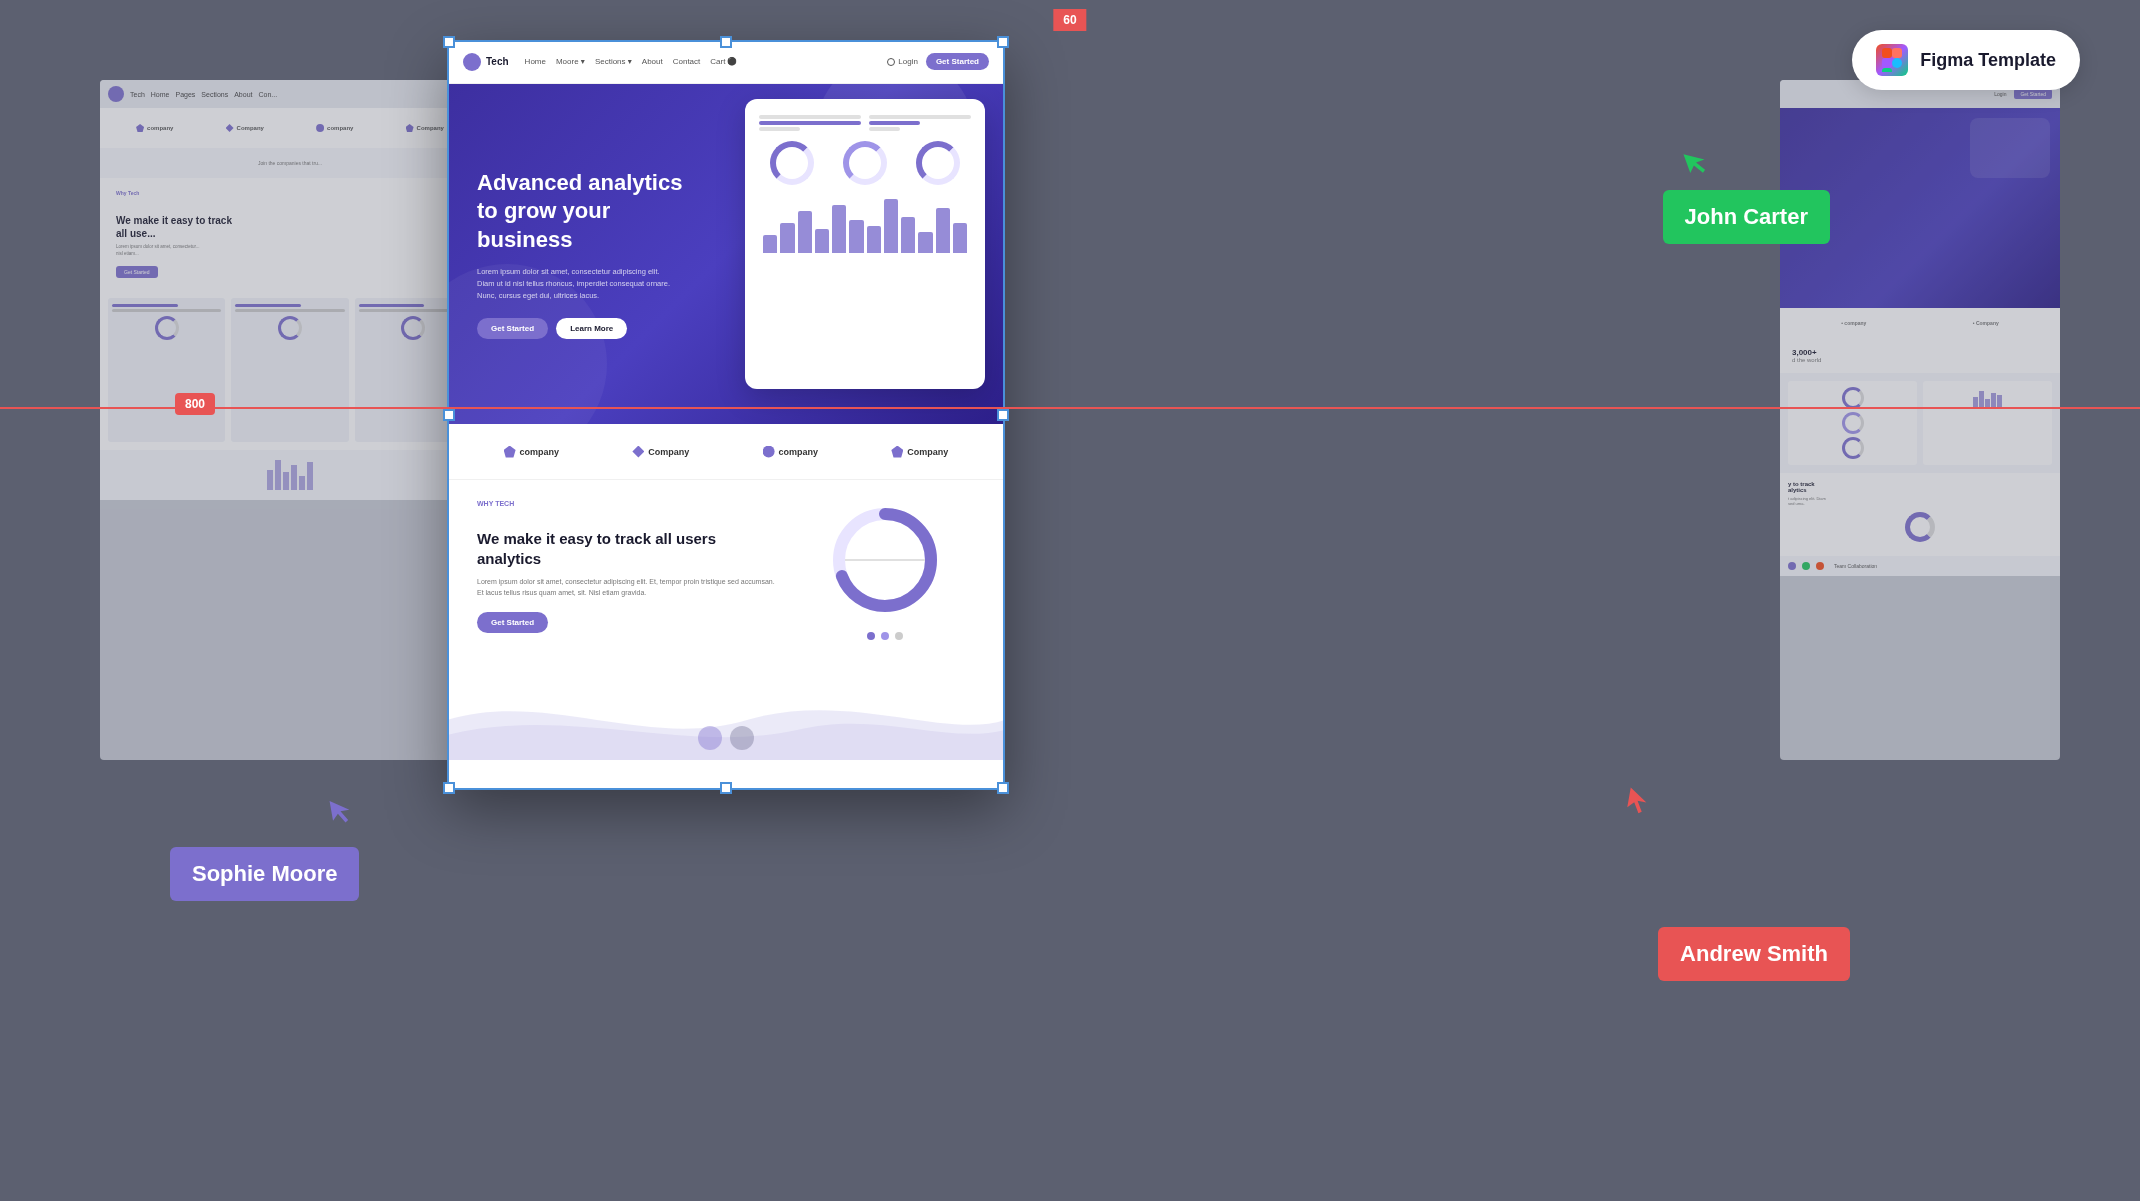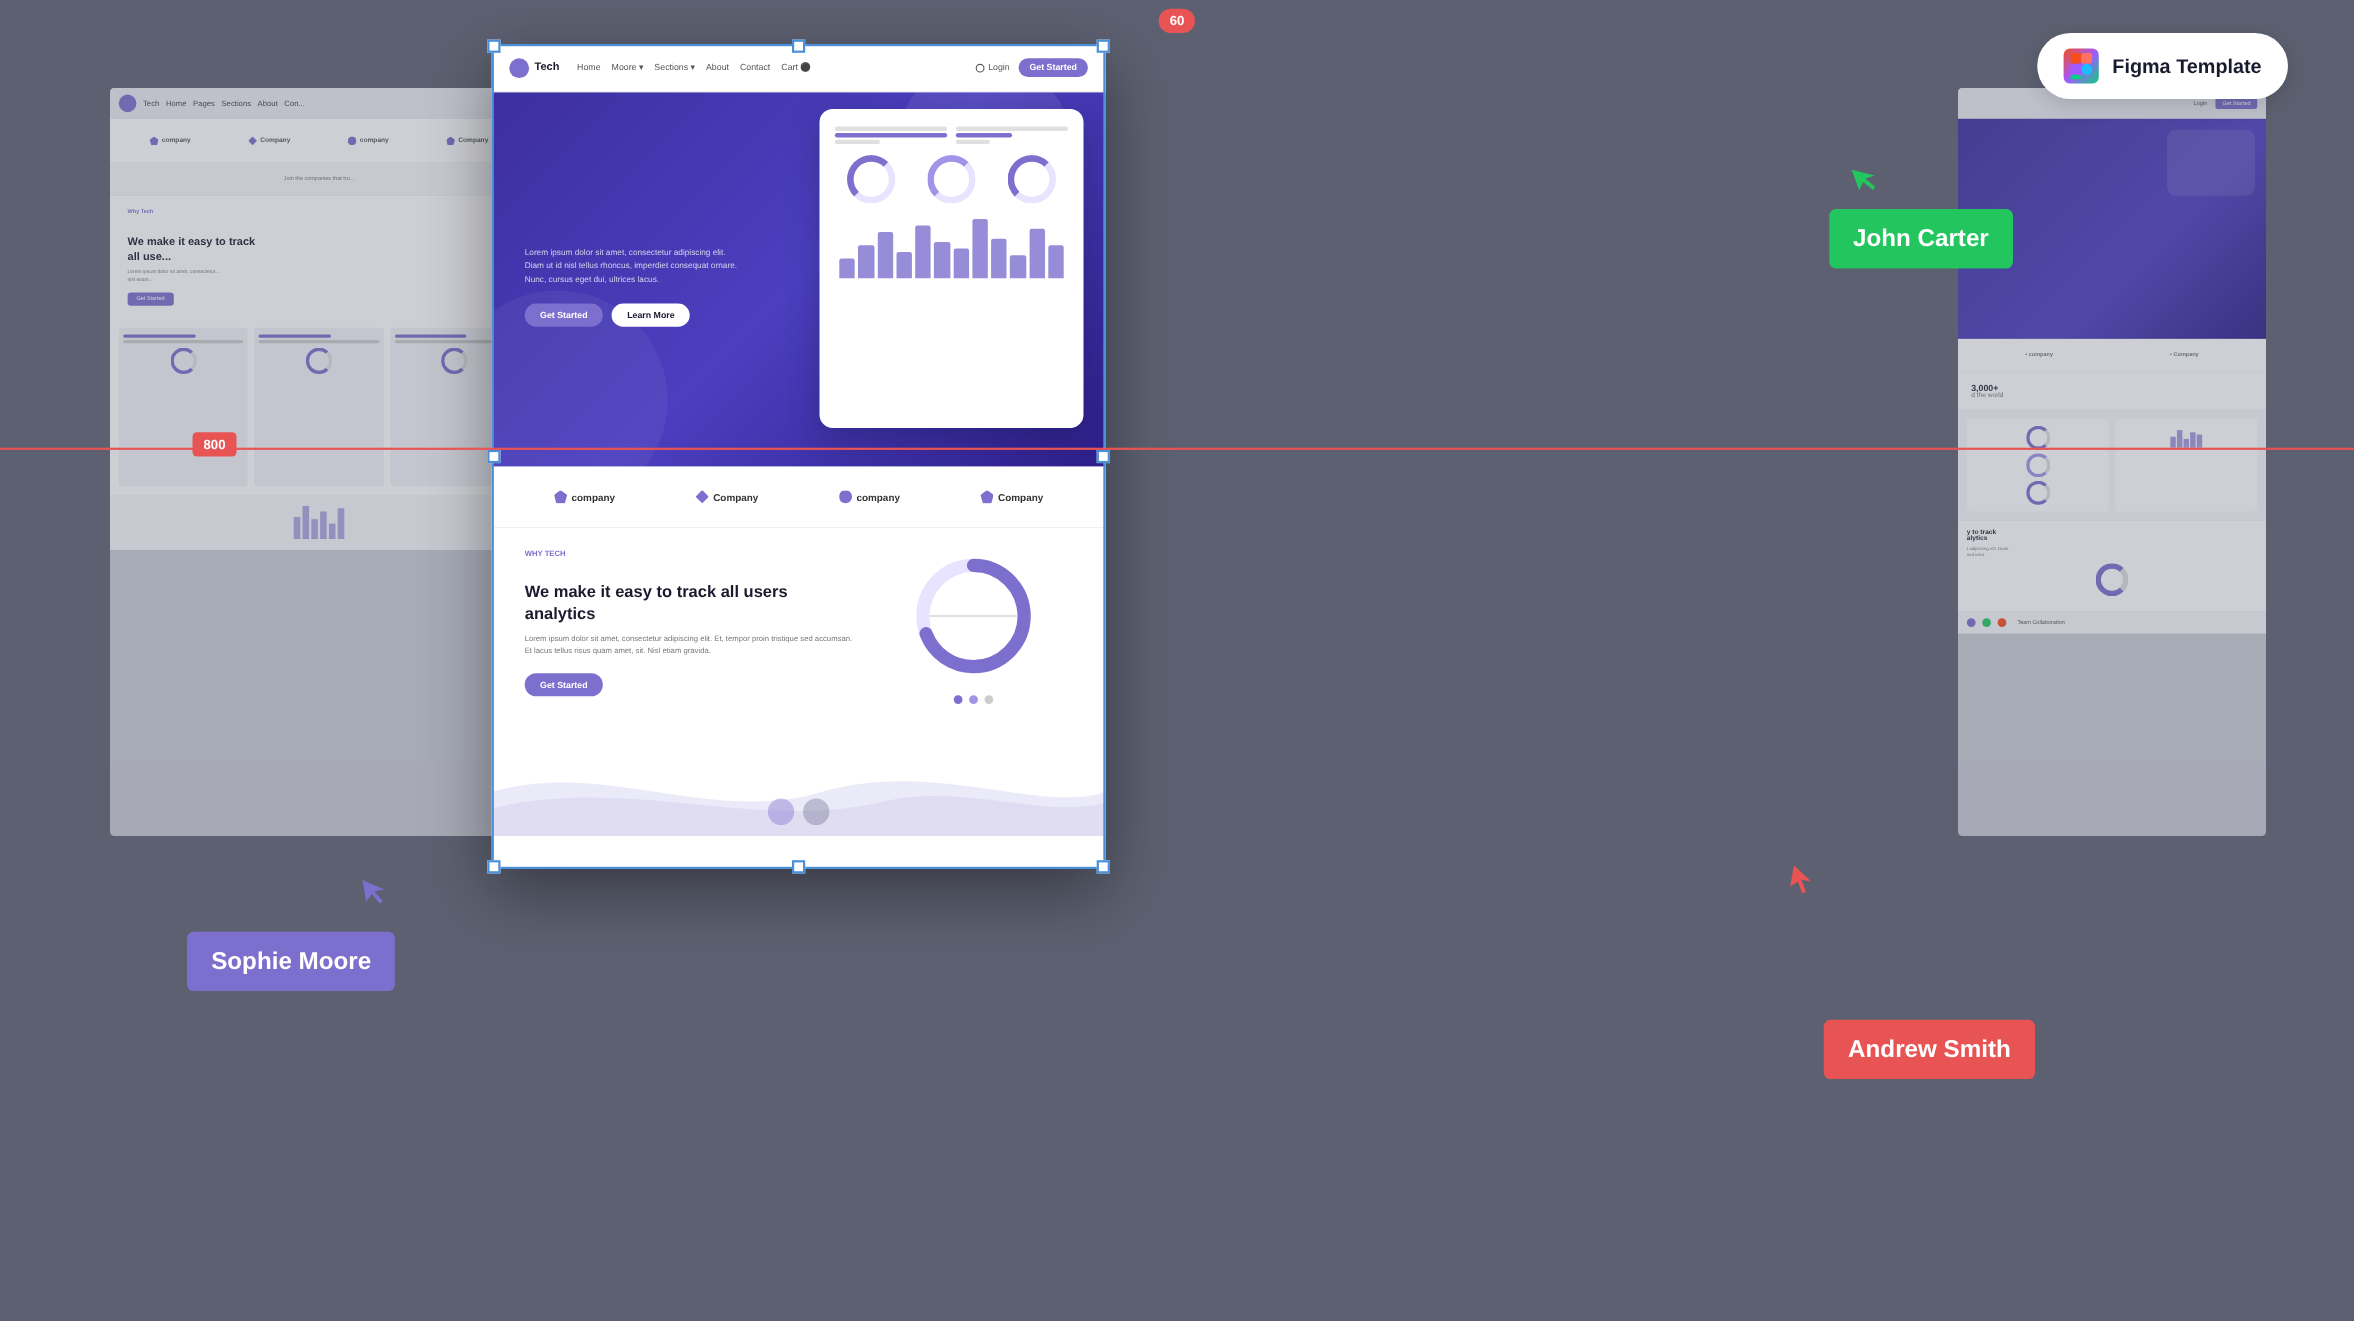--- a/index.html
+++ b/index.html
@@ -616,21 +616,21 @@
       left: 50%;
       transform: translateX(-50%);
       z-index: 30;
     }
     .measurement-badge {
       background: #e85454;
       color: white;
       font-size: 12px;
       font-weight: 700;
       padding: 4px 10px;
-      border-radius: 11px;
+      border-radius: 0;
     }
     .measurement-left-badge {
       background: #e85454;
       color: white;
       font-size: 12px;
       font-weight: 700;
       padding: 4px 10px;
       border-radius: 4px;
     }
 
@@ -917,20 +917,21 @@
         <span>Login</span>
       </div>
       <div class="mf-nav-getstarted">Get Started</div>
     </div>
   </div>
 
   <div class="mf-hero">
     <div class="mf-hero-blob1"></div>
     <div class="mf-hero-blob2"></div>
     <div class="mf-hero-content">
+      <div class="mf-hero-title">Advanced analytics to grow your business</div>
       <div class="mf-hero-body">Lorem ipsum dolor sit amet, consectetur adipiscing elit. Diam ut id nisl tellus rhoncus, imperdiet consequat ornare. Nunc, cursus eget dui, ultrices lacus.</div>
       <div class="mf-hero-buttons">
         <div class="mf-hero-btn-primary">Get Started</div>
         <div class="mf-hero-btn-secondary">Learn More</div>
       </div>
     </div>
 
     <div class="mf-dashboard-card">
       <div class="mf-dashboard-row">
         <div style="flex:1;">

